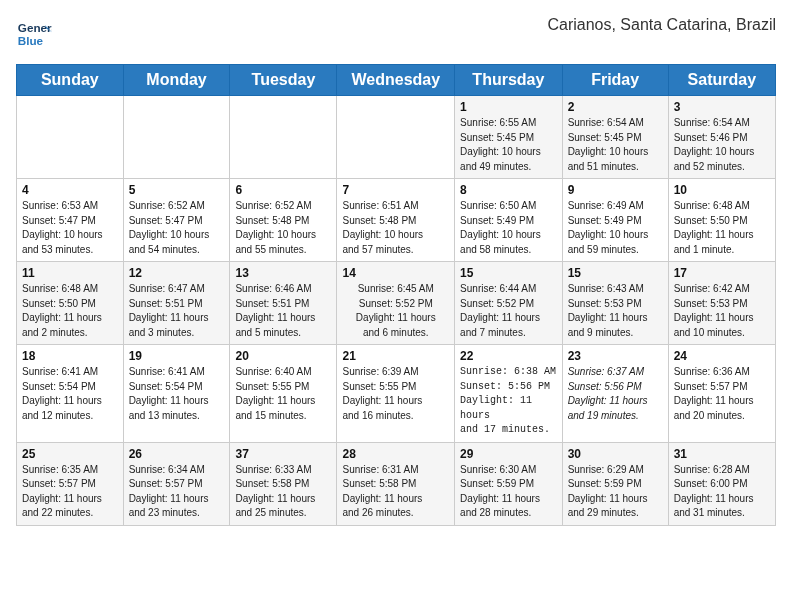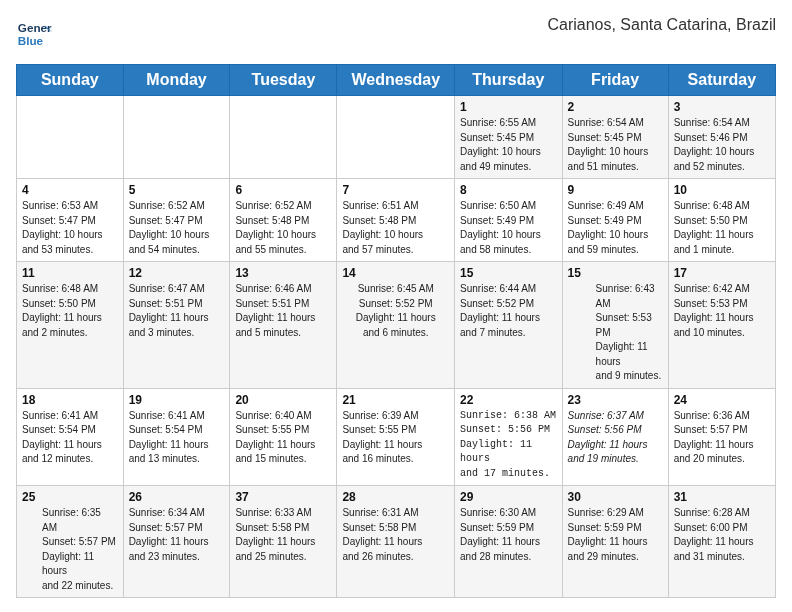--- a/index.html
+++ b/index.html
@@ -215,21 +215,21 @@
         </td>
         <td>
           <div class="day-num">15</div>
           <div class="day-detail" style="white-space: pre-line;">Sunrise: 6:44 AM
 Sunset: 5:52 PM
 Daylight: 11 hours
 and 7 minutes.</div>
         </td>
         <td>
           <div class="day-num">15</div>
-          <div class="day-detail" style="white-space: pre-line; margin-left: 28px;">Sunrise: 6:43 AM
+          <div class="day-detail" style="white-space: pre-line;">Sunrise: 6:43 AM
 Sunset: 5:53 PM
 Daylight: 11 hours
 and 9 minutes.</div>
         </td>
         <td>
           <div class="day-num">17</div>
           <div class="day-detail" style="white-space: pre-line;">Sunrise: 6:42 AM
 Sunset: 5:53 PM
 Daylight: 11 hours
 and 10 minutes.</div>
@@ -282,21 +282,21 @@
           <div class="day-num">24</div>
           <div class="day-detail" style="white-space: pre-line;">Sunrise: 6:36 AM
 Sunset: 5:57 PM
 Daylight: 11 hours
 and 20 minutes.</div>
         </td>
       </tr>
       <tr>
         <td>
           <div class="day-num">25</div>
-          <div class="day-detail" style="white-space: pre-line; margin-left: 20px;">Sunrise: 6:35 AM
+          <div class="day-detail" style="white-space: pre-line;">Sunrise: 6:35 AM
 Sunset: 5:57 PM
 Daylight: 11 hours
 and 22 minutes.</div>
         </td>
         <td>
           <div class="day-num">26</div>
           <div class="day-detail" style="white-space: pre-line;">Sunrise: 6:34 AM
 Sunset: 5:57 PM
 Daylight: 11 hours
 and 23 minutes.</div>

